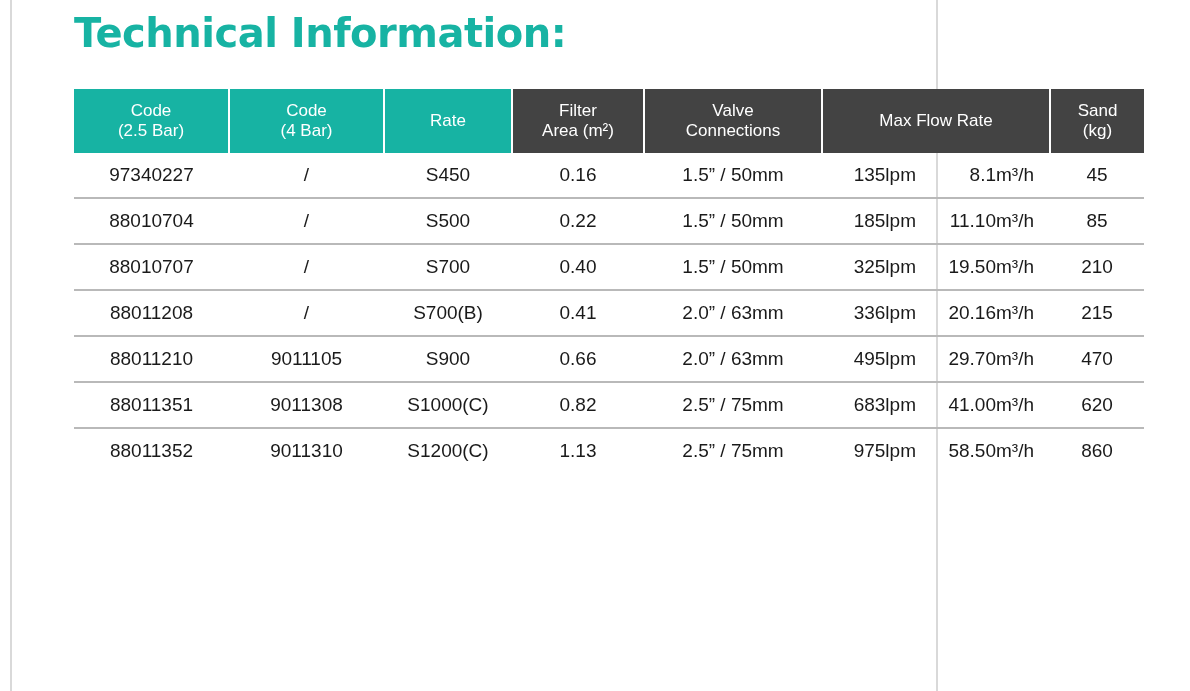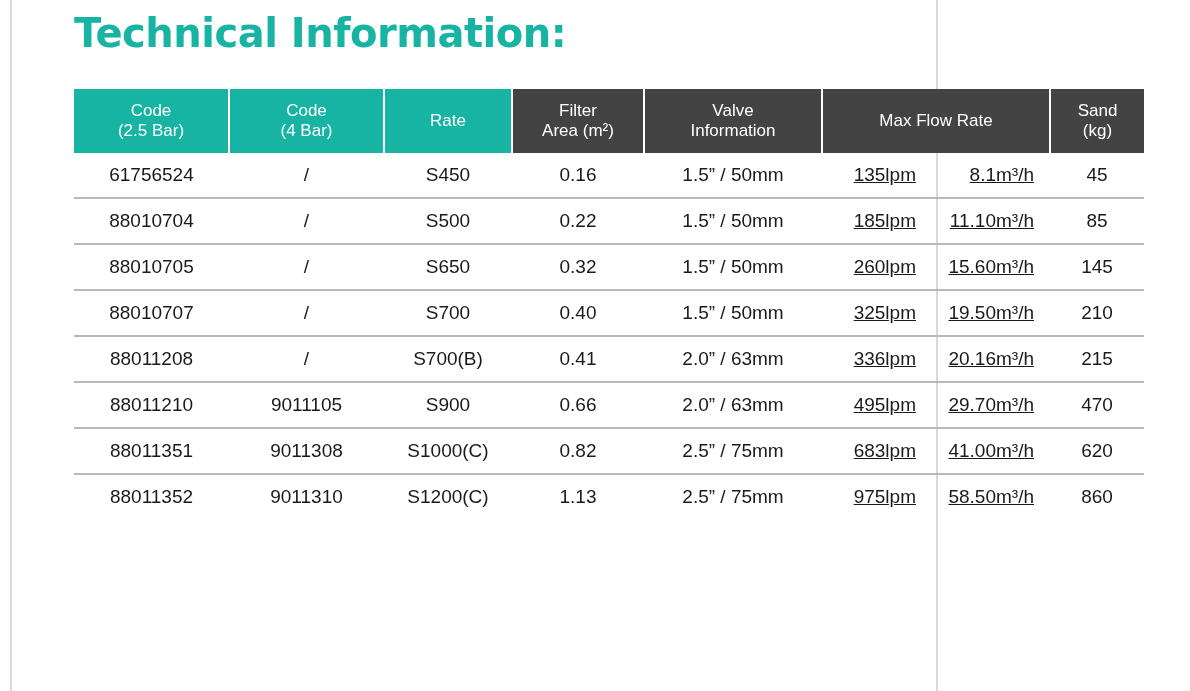--- a/index.html
+++ b/index.html
@@ -80,21 +80,20 @@
     white-space: nowrap;
   }
   table.spec tbody tr:last-child td {
     border-bottom: none;
   }
   .flow-cell {
     display: flex;
     justify-content: center;
     align-items: baseline;
     gap: 18px;
-    text-decoration: underline;
   }
   .flow-lpm {
     width: 78px;
     text-align: right;
   }
   .flow-m3 {
     width: 100px;
     text-align: right;
   }
   .hdr-line { display: block; }
@@ -131,34 +130,34 @@
           </th>
           <th class="teal">
             <span class="hdr-line">Rate</span>
           </th>
           <th class="dark">
             <span class="hdr-line">Filter</span>
             <span class="hdr-line">Area (m²)</span>
           </th>
           <th class="dark">
             <span class="hdr-line">Valve</span>
-            <span class="hdr-line">Information</span>
+            <span class="hdr-line">Connections</span>
           </th>
           <th class="dark">
             <span class="hdr-line">Max Flow Rate</span>
           </th>
           <th class="dark">
             <span class="hdr-line">Sand</span>
             <span class="hdr-line">(kg)</span>
           </th>
         </tr>
     </thead>
     <tbody>
         <tr>
-          <td>61756524</td>
+          <td>97340227</td>
           <td>/</td>
           <td>S450</td>
           <td>0.16</td>
           <td>1.5” / 50mm</td>
           <td>
             <div class="flow-cell">
               <span class="flow-lpm">135lpm</span>
               <span class="flow-m3">8.1m³/h</span>
             </div>
           </td>
@@ -170,34 +169,20 @@
           <td>S500</td>
           <td>0.22</td>
           <td>1.5” / 50mm</td>
           <td>
             <div class="flow-cell">
               <span class="flow-lpm">185lpm</span>
               <span class="flow-m3">11.10m³/h</span>
             </div>
           </td>
           <td>85</td>
-        </tr>
-        <tr>
-          <td>88010705</td>
-          <td>/</td>
-          <td>S650</td>
-          <td>0.32</td>
-          <td>1.5” / 50mm</td>
-          <td>
-            <div class="flow-cell">
-              <span class="flow-lpm">260lpm</span>
-              <span class="flow-m3">15.60m³/h</span>
-            </div>
-          </td>
-          <td>145</td>
         </tr>
         <tr>
           <td>88010707</td>
           <td>/</td>
           <td>S700</td>
           <td>0.40</td>
           <td>1.5” / 50mm</td>
           <td>
             <div class="flow-cell">
               <span class="flow-lpm">325lpm</span>

